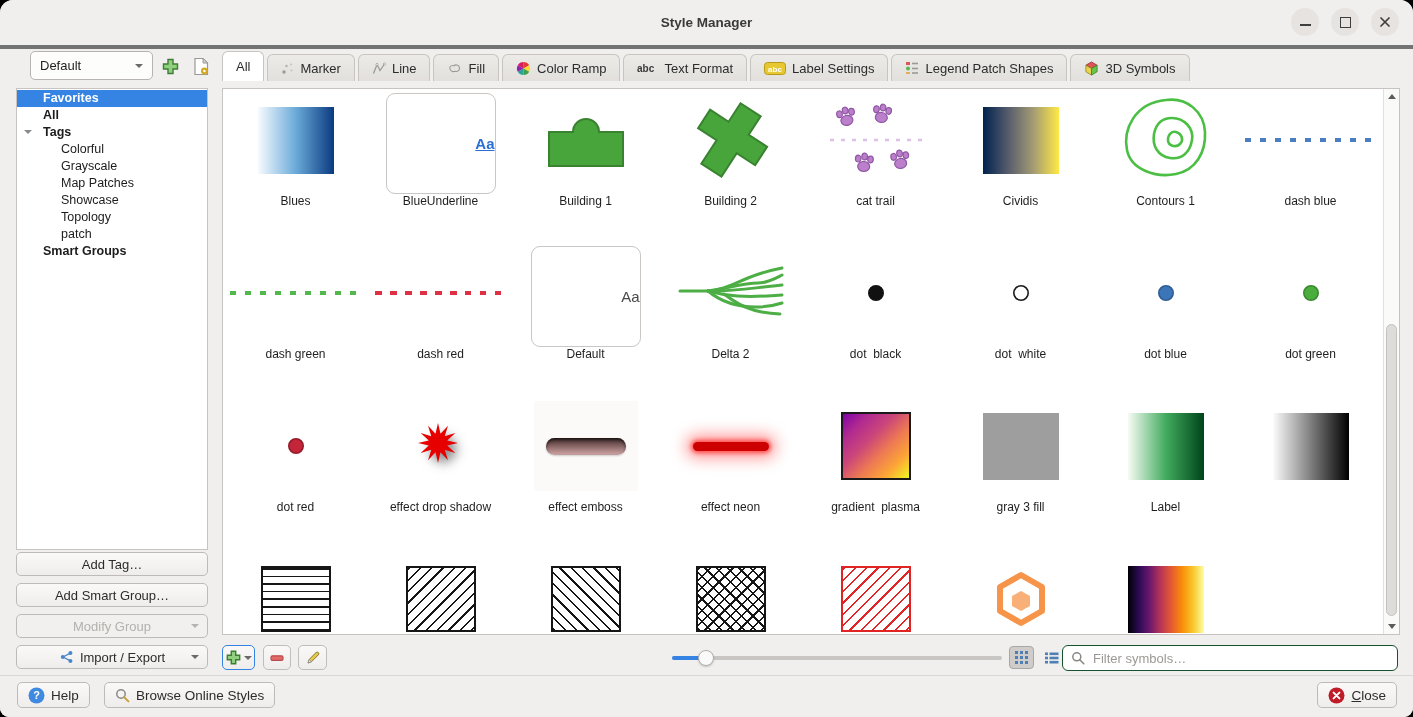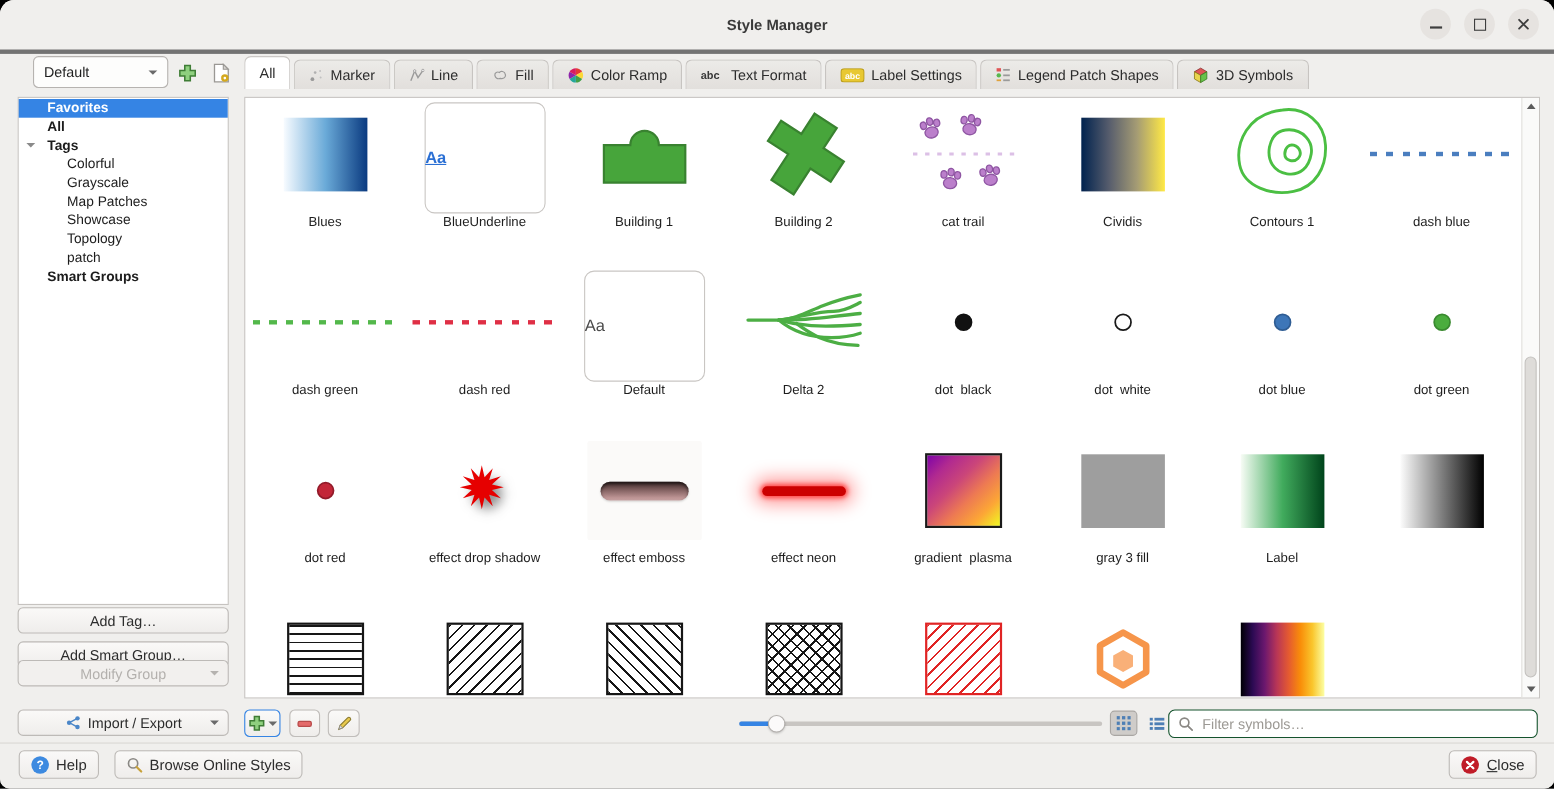--- a/index.html
+++ b/index.html
@@ -39,21 +39,21 @@
   .side-btn.disabled{color:#b3b0ad;background:#f2f0ee;}
   .side-btn .caret{position:absolute;right:8px;top:9px;}
 
   
   .symbols-panel{position:absolute;left:222px;top:88px;width:1178px;height:547px;background:#fff;border:1px solid #c6c3c0;box-sizing:border-box;overflow:hidden;}
   .sym-grid{position:absolute;left:0;top:0;width:1160px;display:grid;grid-template-columns:repeat(8,145px);grid-auto-rows:153px;}
   .sym-card{display:flex;flex-direction:column;align-items:center;overflow:visible;}
   .sym-vis{height:102px;width:100%;display:flex;align-items:center;justify-content:center;}
   .sym-label{font-size:12px;color:#1e1e1e;margin-top:3px;white-space:pre;}
   .sw{width:76px;height:67px;}
-  .tcard{width:108px;height:99px;background:#fff;border:1px solid #c9c6c3;border-radius:9px;display:flex;align-items:center;justify-content:flex-start;font-size:15px;margin-top:6px;}
+  .tcard{width:108px;height:99px;background:#fff;border:1px solid #c9c6c3;border-radius:9px;display:flex;align-items:center;justify-content:flex-end;font-size:15px;margin-top:6px;}
   .dashline{width:132px;height:4px;}
   .hatch{width:70px;height:66px;background-color:#fff;box-sizing:border-box;}
   .emboss-wrap{width:104px;height:90px;background:#fbfaf9;display:flex;align-items:center;justify-content:center;border-radius:2px;}
   .emboss{width:80px;height:17px;border-radius:9px;background:linear-gradient(180deg,#3f2b2b 0%,#7d5c5c 40%,#bd9494 85%,#c9a3a3 100%);box-shadow:inset 0 2px 3px rgba(0,0,0,.55),0 1px 2px rgba(0,0,0,.18);}
   .neon{width:76px;height:9px;border-radius:5px;background:#cc0000;box-shadow:0 0 4px 2px rgba(255,60,60,.85),0 0 16px 7px rgba(255,0,0,.40);}
 
   
   .scrollbar{position:absolute;right:0;top:0;width:15px;height:545px;background:#fafaf9;border-left:1px solid #e2e0dd;}
   .sb-up{position:absolute;left:3.5px;top:5px;width:0;height:0;border-left:4px solid transparent;border-right:4px solid transparent;border-bottom:5px solid #5c5c5c;}
   .sb-down{position:absolute;left:3.5px;bottom:5px;width:0;height:0;border-left:4px solid transparent;border-right:4px solid transparent;border-top:5px solid #5c5c5c;}
@@ -224,21 +224,21 @@
       <div class="tree-item lvl2"><span>patch</span></div>
       <div class="tree-item lvl1 bold"><span>Smart Groups</span></div>
     </div>
   <div id="sidebtns">
       <div class="side-btn" style="top: 552px;">
         <span>Add Tag…</span>
       </div>
       <div class="side-btn" style="top: 583px;">
         <span>Add Smart Group…</span>
       </div>
-      <div class="side-btn disabled" style="top: 600px; text-align: right;">
+      <div class="side-btn disabled" style="top: 614px; text-align: right;">
         <span>Modify Group</span>
         <span class="caret dis"></span>
       </div>
       <div class="side-btn" style="top: 645px;">
         <span style="display:flex">
           <svg width="15" height="14" viewBox="0 0 16 16">
             <path d="M4 8 L12.5 3.5 M4 8 L12.5 12.5" stroke="#4a86c8" stroke-width="1.5"></path>
             <circle cx="12.5" cy="3.5" r="2.3" fill="#4a86c8"></circle>
             <circle cx="3.8" cy="8" r="2.3" fill="#4a86c8"></circle>
             <circle cx="12.5" cy="12.5" r="2.3" fill="#4a86c8"></circle>

